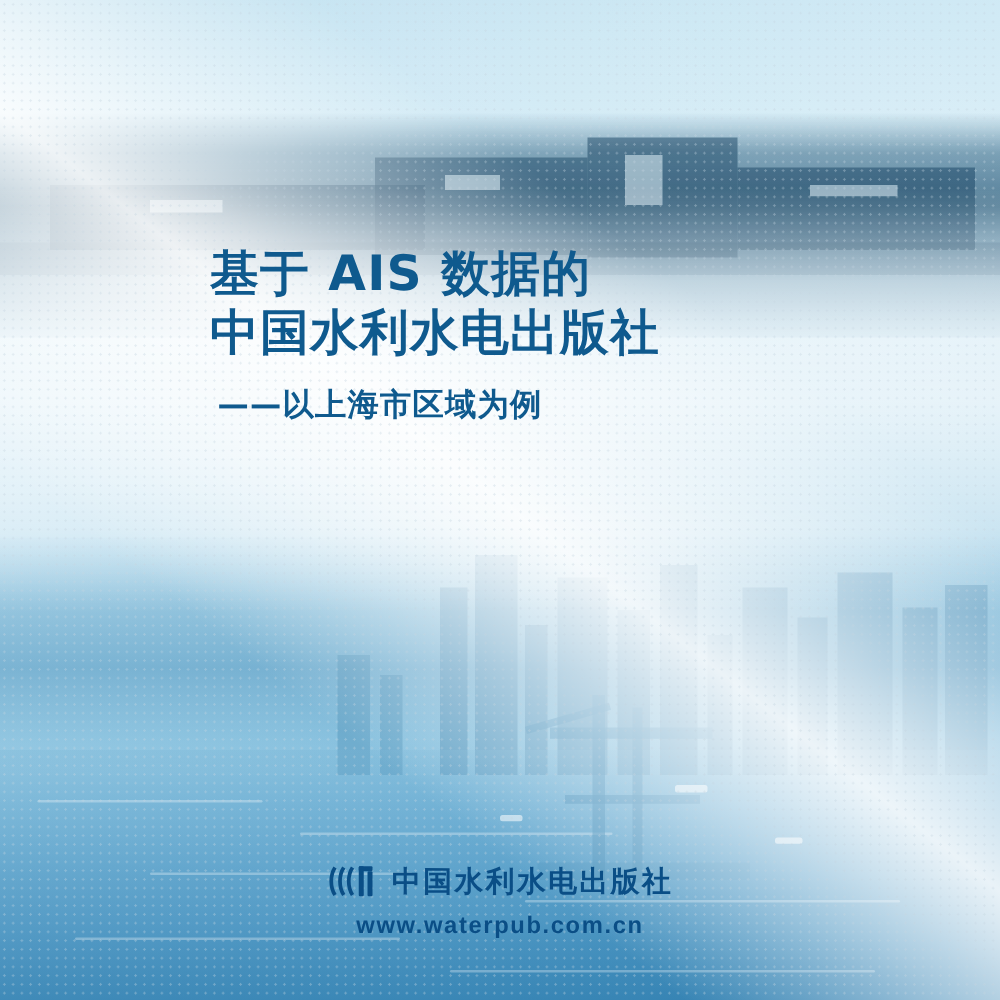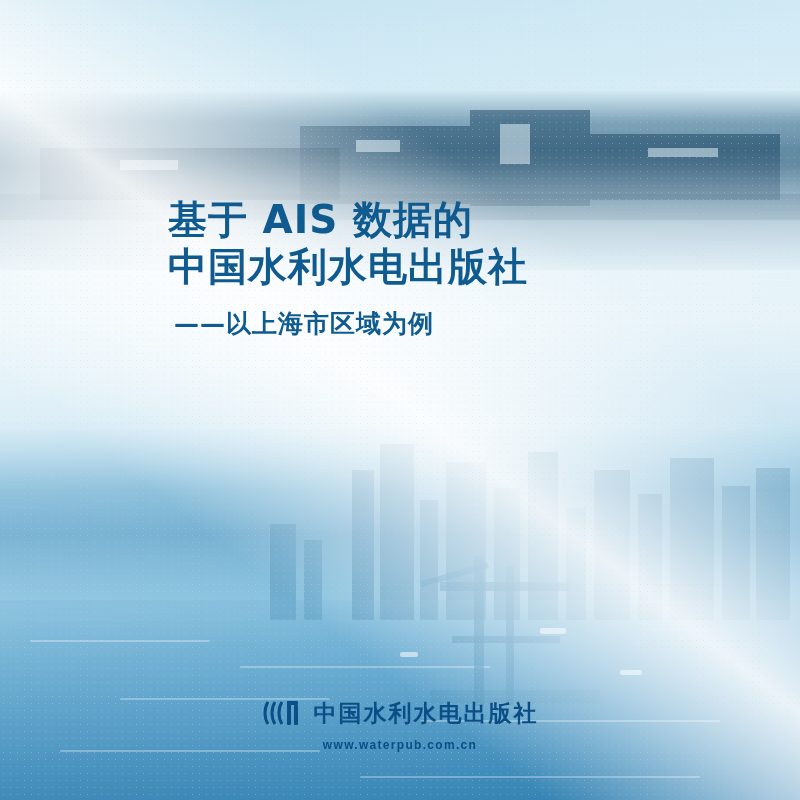--- a/index.html
+++ b/index.html
@@ -212,21 +212,21 @@
     font-family: "DejaVu Sans", "Liberation Sans", sans-serif;
     font-size: 23px;
     font-weight: bold;
     color: #0a4e86;
     letter-spacing: 2px;
     white-space: nowrap;
   }
   .pub-url {
     margin-top: 7px;
     font-family: "Liberation Sans", sans-serif;
-    font-size: 12px;
+    font-size: 19px;
     font-weight: bold;
     color: #0a4e86;
     letter-spacing: 1.3px;
   }
 </style>
 </head>
 <body>
 
 <div id="cover">
 

